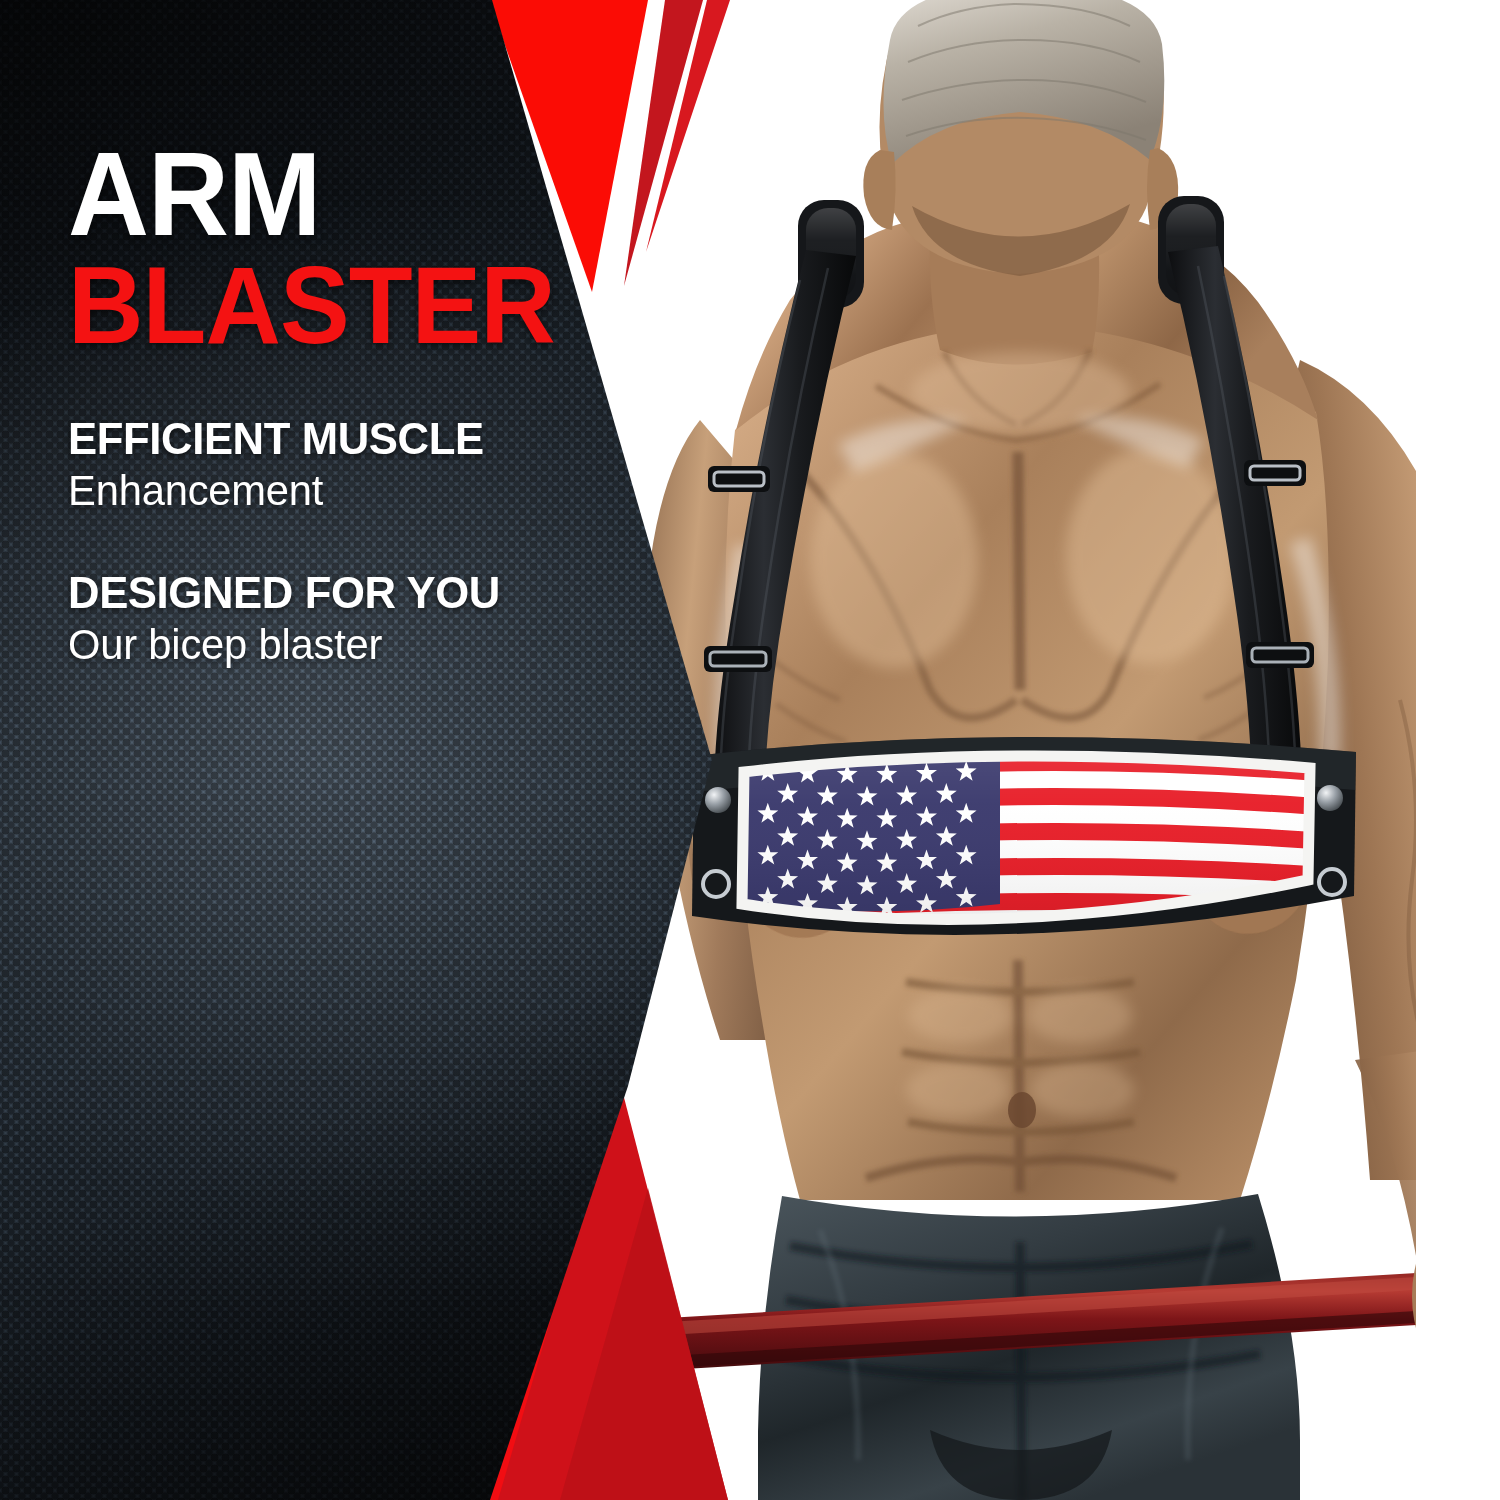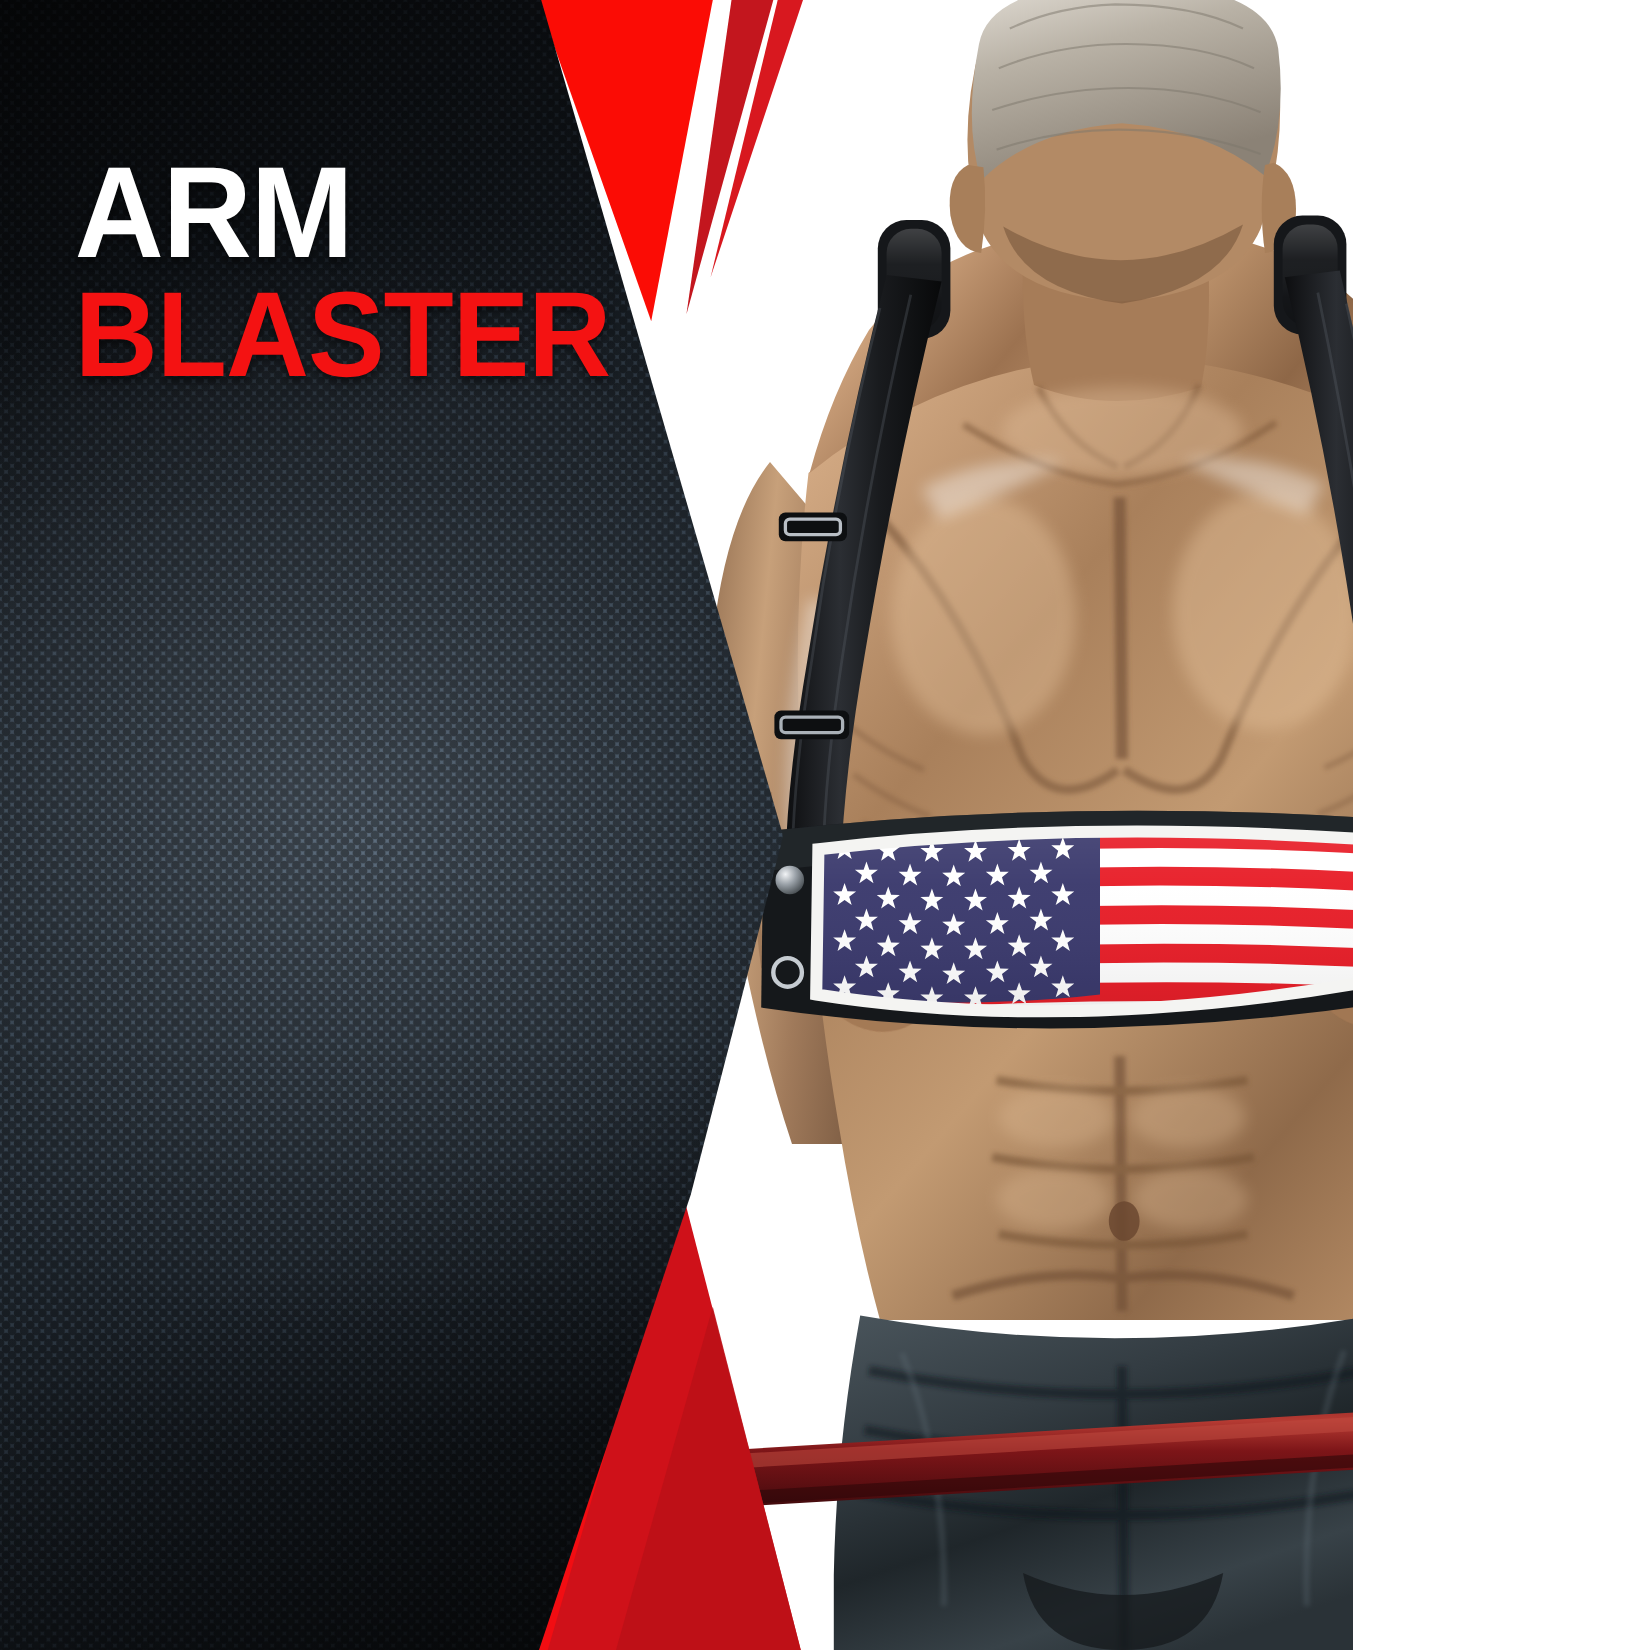--- a/index.html
+++ b/index.html
@@ -2,21 +2,21 @@
 <html><head>
 <meta charset="utf-8">
 <title>Arm Blaster Product Listing Image</title>
 <style>
   * { margin:0; padding:0; box-sizing:border-box; }
   html,body { background:#ffffff; }
   body { font-family:"Liberation Sans", sans-serif; }
 
   #stage {
     position:relative;
-    width:1230px; height:1500px;
+    width:1416px; height:1500px;
     overflow:hidden;
     background:#ffffff;
     padding-left:24px;
   }
 
   
   #photo-layer {
     position:absolute; inset:0;
     background:#ffffff;
   }
@@ -479,20 +479,28 @@
   <div id="panel-content">
 
     <div class="title-block">
       <span class="title-line" id="title-arm">ARM</span>
       <span class="title-line" id="title-blaster">BLASTER</span>
     </div>
 
     <div id="feature-list">
 
 
-
+      <div class="feature">
+        <span class="feature-headline">EFFICIENT MUSCLE</span>
+        <span class="feature-subline">Enhancement</span>
+      </div>
+
+      <div class="feature">
+        <span class="feature-headline">DESIGNED FOR YOU</span>
+        <span class="feature-subline">Our bicep blaster</span>
+      </div>
 
 
 
     </div>
   </div>
 
 </div>
 
 </body></html>

